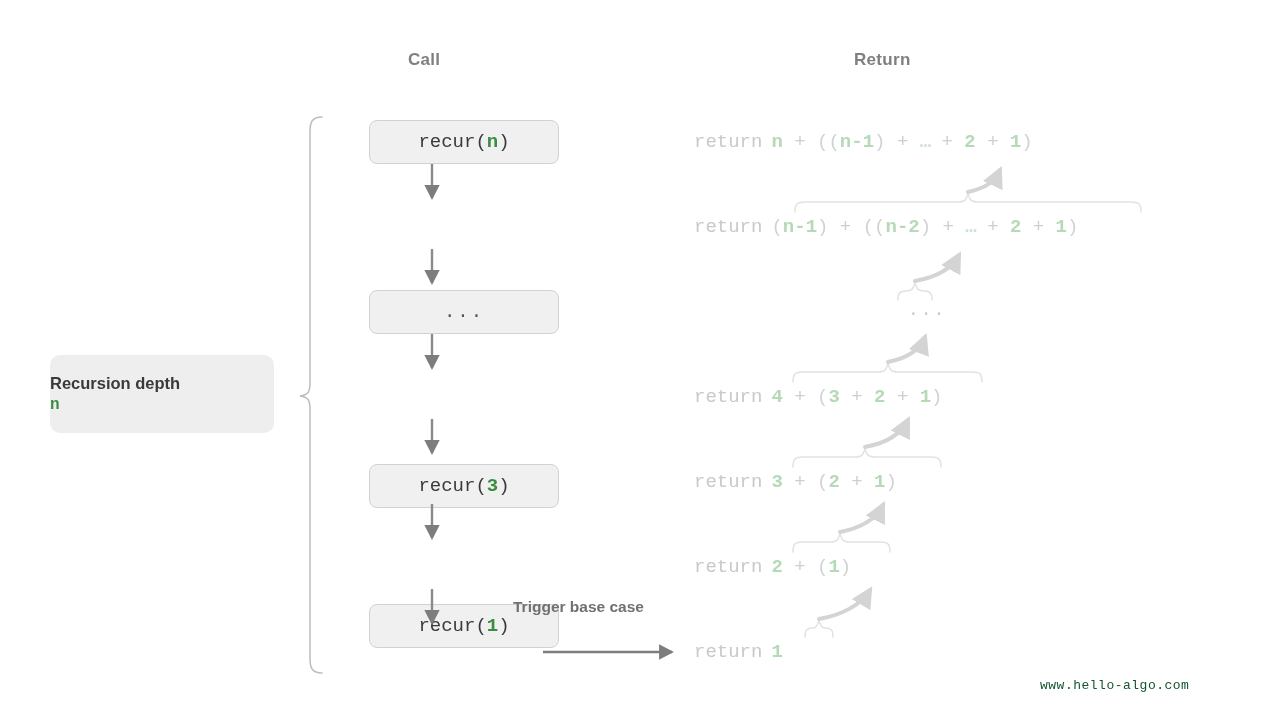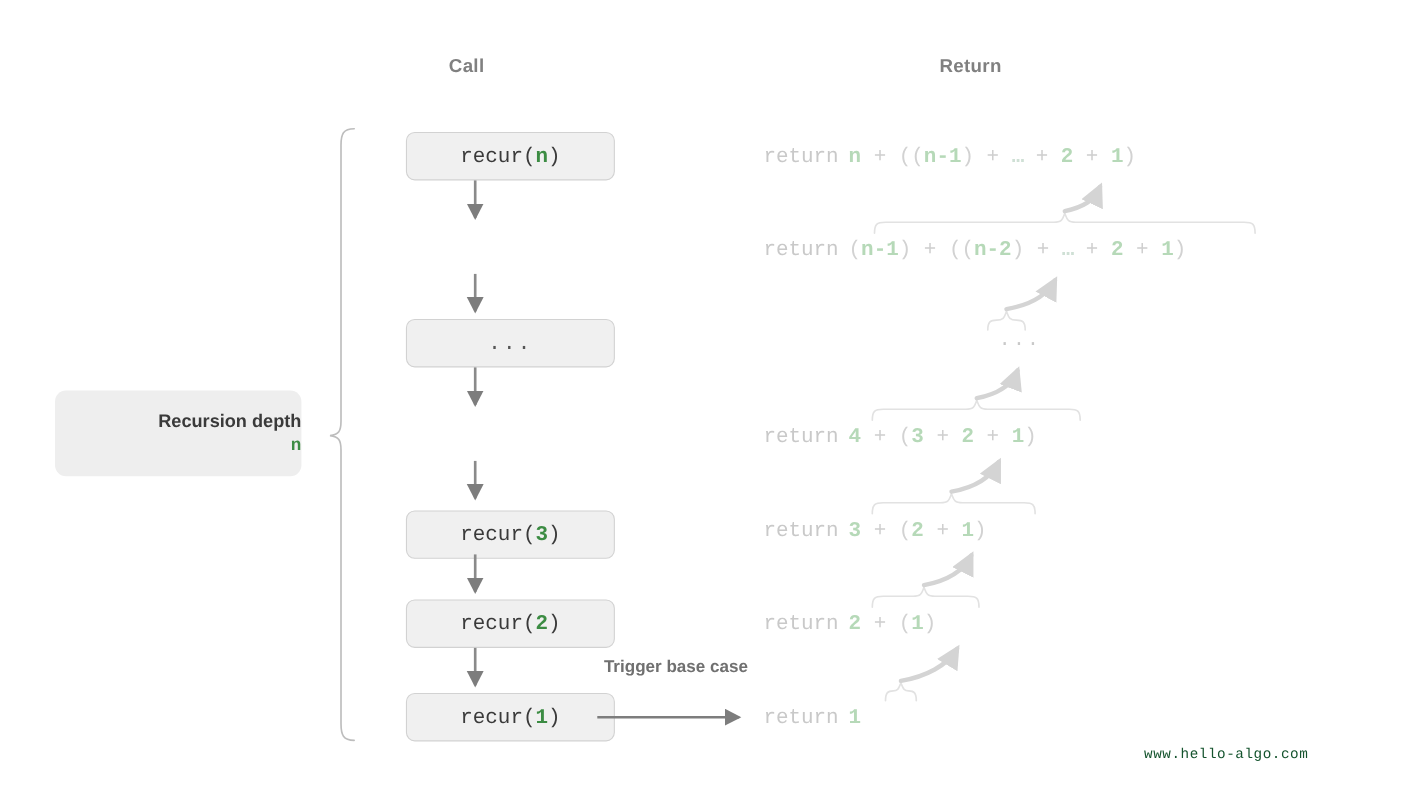--- a/index.html
+++ b/index.html
@@ -49,21 +49,21 @@
   .call-box.dots{font-size:19px;color:#555;letter-spacing:2px;}
 
   
   .depth-label{
     position:absolute;
     left:50px;top:355px;
     width:224px;height:78px;
     background:#eeeeee;
     border-radius:10px;
     display:flex;flex-direction:column;
-    align-items:flex-end;justify-content:center;
+    align-items:flex-start;justify-content:center;
     gap:3px;
   }
   .depth-label .t1{
     font-family:"Liberation Sans", sans-serif;
     font-weight:bold;font-size:16.5px;color:#3a3a3a;
   }
   .depth-label .t2{
     font-family:"Liberation Mono", monospace;
     font-weight:bold;font-size:16px;color:#3c8c43;
   }
@@ -92,21 +92,20 @@
     font-size:18px;color:#c9c9c9;letter-spacing:2px;
   }
 
   
   .trigger-text{
     position:absolute;
     left:513px;top:598px;
     font-family:"Liberation Sans", sans-serif;
     font-weight:bold;font-size:15.5px;color:#707070;
     white-space:nowrap;
-    margin-left:36px;
   }
 
   
   .watermark{
     position:absolute;
     left:1040px;top:678px;
     font-family:"Liberation Mono", monospace;
     font-size:13px;color:#14532d;letter-spacing:.5px;
   }
 
@@ -127,24 +126,21 @@
 
   <div class="call-box" style="top:120px">
     <span><span>recur(</span><span class="arg">n</span><span>)</span></span>
   </div>
   <div class="call-box dots" style="top:290px">
     <span>...</span>
   </div>
   <div class="call-box" style="top:464px">
     <span><span>recur(</span><span class="arg">3</span><span>)</span></span>
   </div>
-  <div class="call-box" style="top:545px">
-    <span><span>recur(</span><span class="arg">2</span><span>)</span></span>
-  </div>
-  <div class="call-box" style="top:630px">
+  <div class="call-box" style="top:604px">
     <span><span>recur(</span><span class="arg">1</span><span>)</span></span>
   </div>
 
   <div class="ret-row" style="top:128px">
     <span class="ret-kw">return</span>
     <span class="ret-expr">
       <span class="num">n</span><span class="op">&nbsp;+&nbsp;</span><span class="par">((</span><span class="num">n-1</span><span class="par">)</span><span class="op">&nbsp;+&nbsp;</span><span class="ell">…</span><span class="op">&nbsp;+&nbsp;</span><span class="num">2</span><span class="op">&nbsp;+&nbsp;</span><span class="num">1</span><span class="par">)</span>
     </span>
   </div>
 

